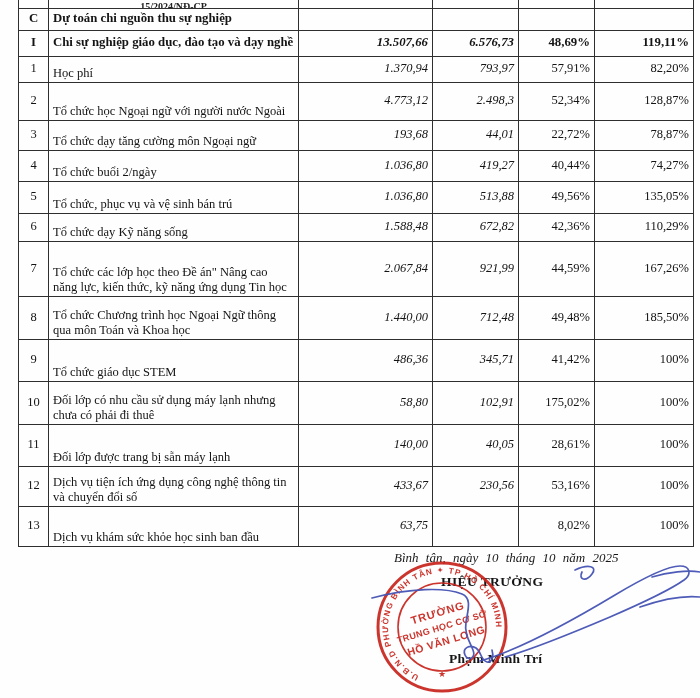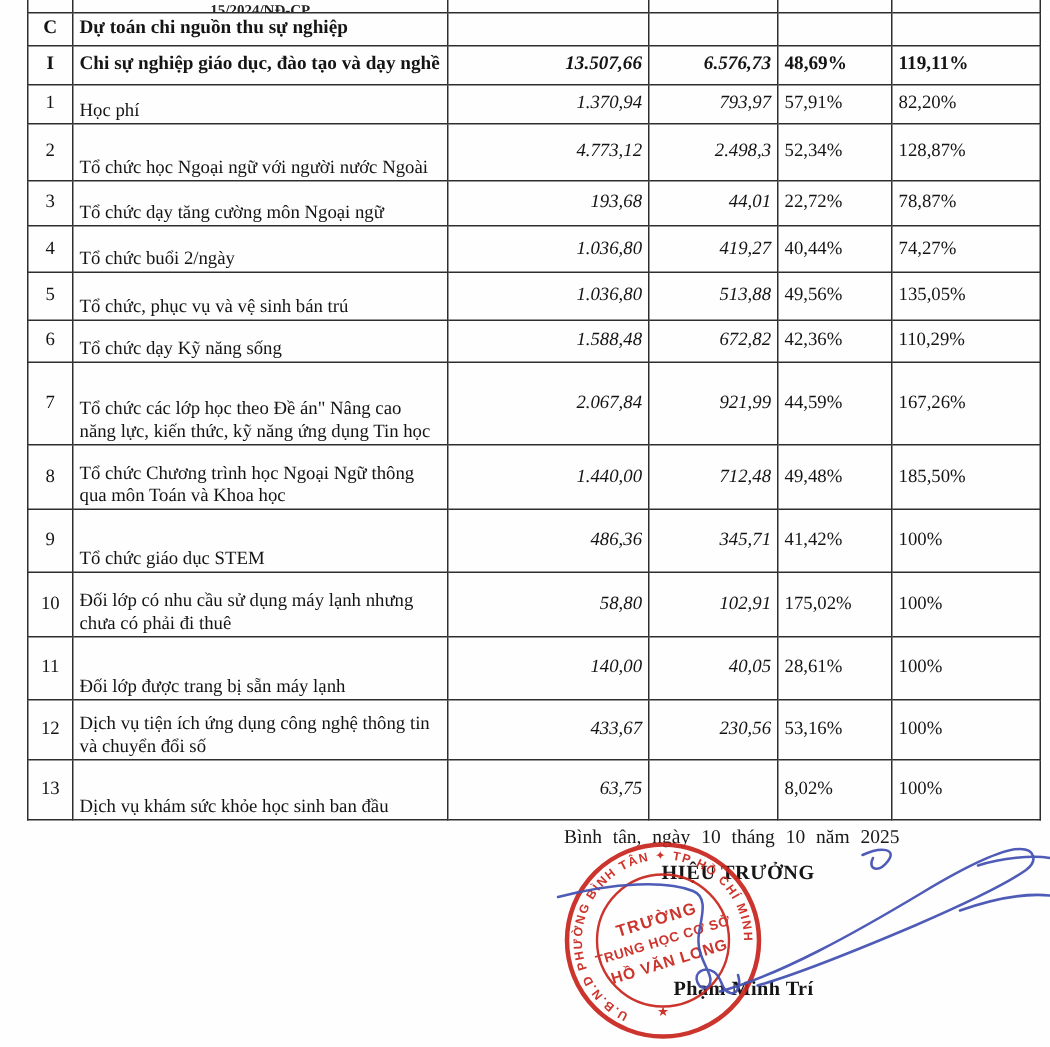--- a/index.html
+++ b/index.html
@@ -11,29 +11,29 @@
     position:absolute;left:18px;top:-2px;width:675px;
     border-collapse:collapse;table-layout:fixed;
   }
   table.budget td{
     border:1.4px solid #2e2e2e;padding:0 4px;font-size:12.5px;line-height:1.22;
     overflow:hidden;
   }
   td.num{text-align:center;vertical-align:middle;padding:0 1px;}
   td.label{vertical-align:bottom;padding:2px 4px 3px 6px;}
   td.val{text-align:right;vertical-align:middle;padding-right:9px;font-style:italic;}
-  td.pct{text-align:left;vertical-align:middle;}
+  td.pct{text-align:right;vertical-align:middle;}
   tr.bold td{font-weight:bold;font-size:12.8px;}
   tr.bold td.label{vertical-align:middle;}
   tr.fragment td{border-top:none;}
   tr.fragment .clip{height:9px;overflow:hidden;text-align:center;}
   tr.fragment .clip span{display:inline-block;margin-top:-8px;font-weight:bold;font-size:10px;color:#222;}
   .date-line{
-    position:absolute;left:376px;top:550px;width:250px;
-    font-size:13px;word-spacing:4px;white-space:nowrap;color:#181818;
+    position:absolute;left:394px;top:550px;width:250px;
+    font-style:italic;font-size:13px;word-spacing:4px;white-space:nowrap;color:#181818;
   }
   .signer-title{
     position:absolute;left:441px;top:574px;font-weight:bold;font-size:13.5px;
     letter-spacing:.4px;white-space:nowrap;color:#151515;
   }
   .signer-name{
     position:absolute;left:449px;top:651px;font-weight:bold;font-size:13.5px;
     letter-spacing:.3px;white-space:nowrap;color:#151515;
   }
   .stamp{position:absolute;left:367px;top:552px;width:150px;height:150px;opacity:.92;}

